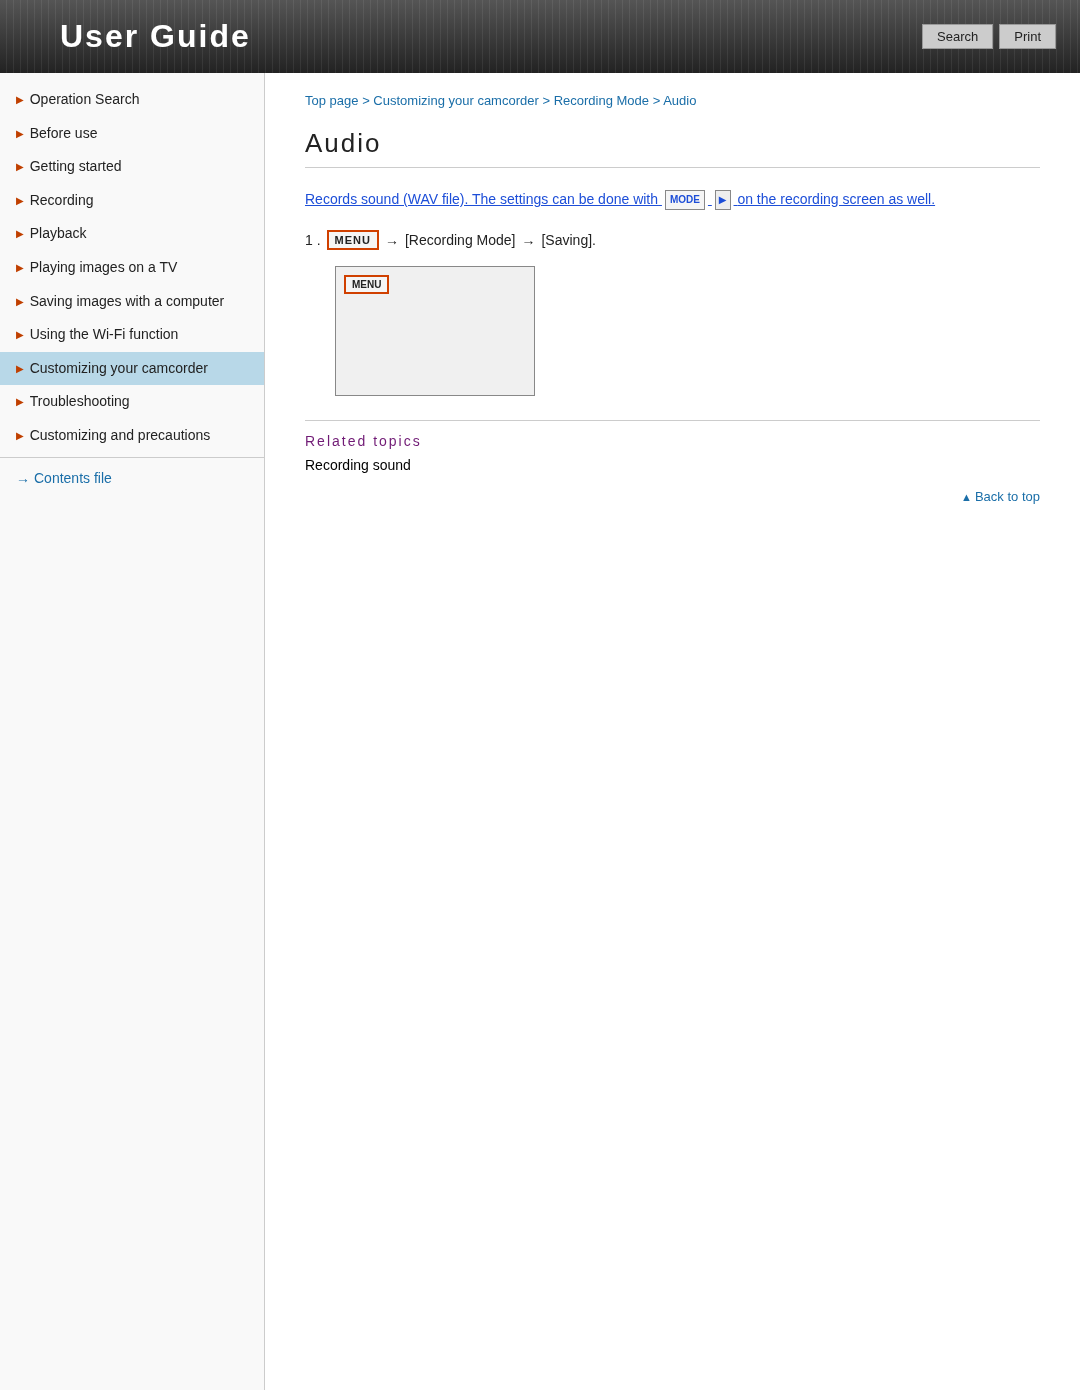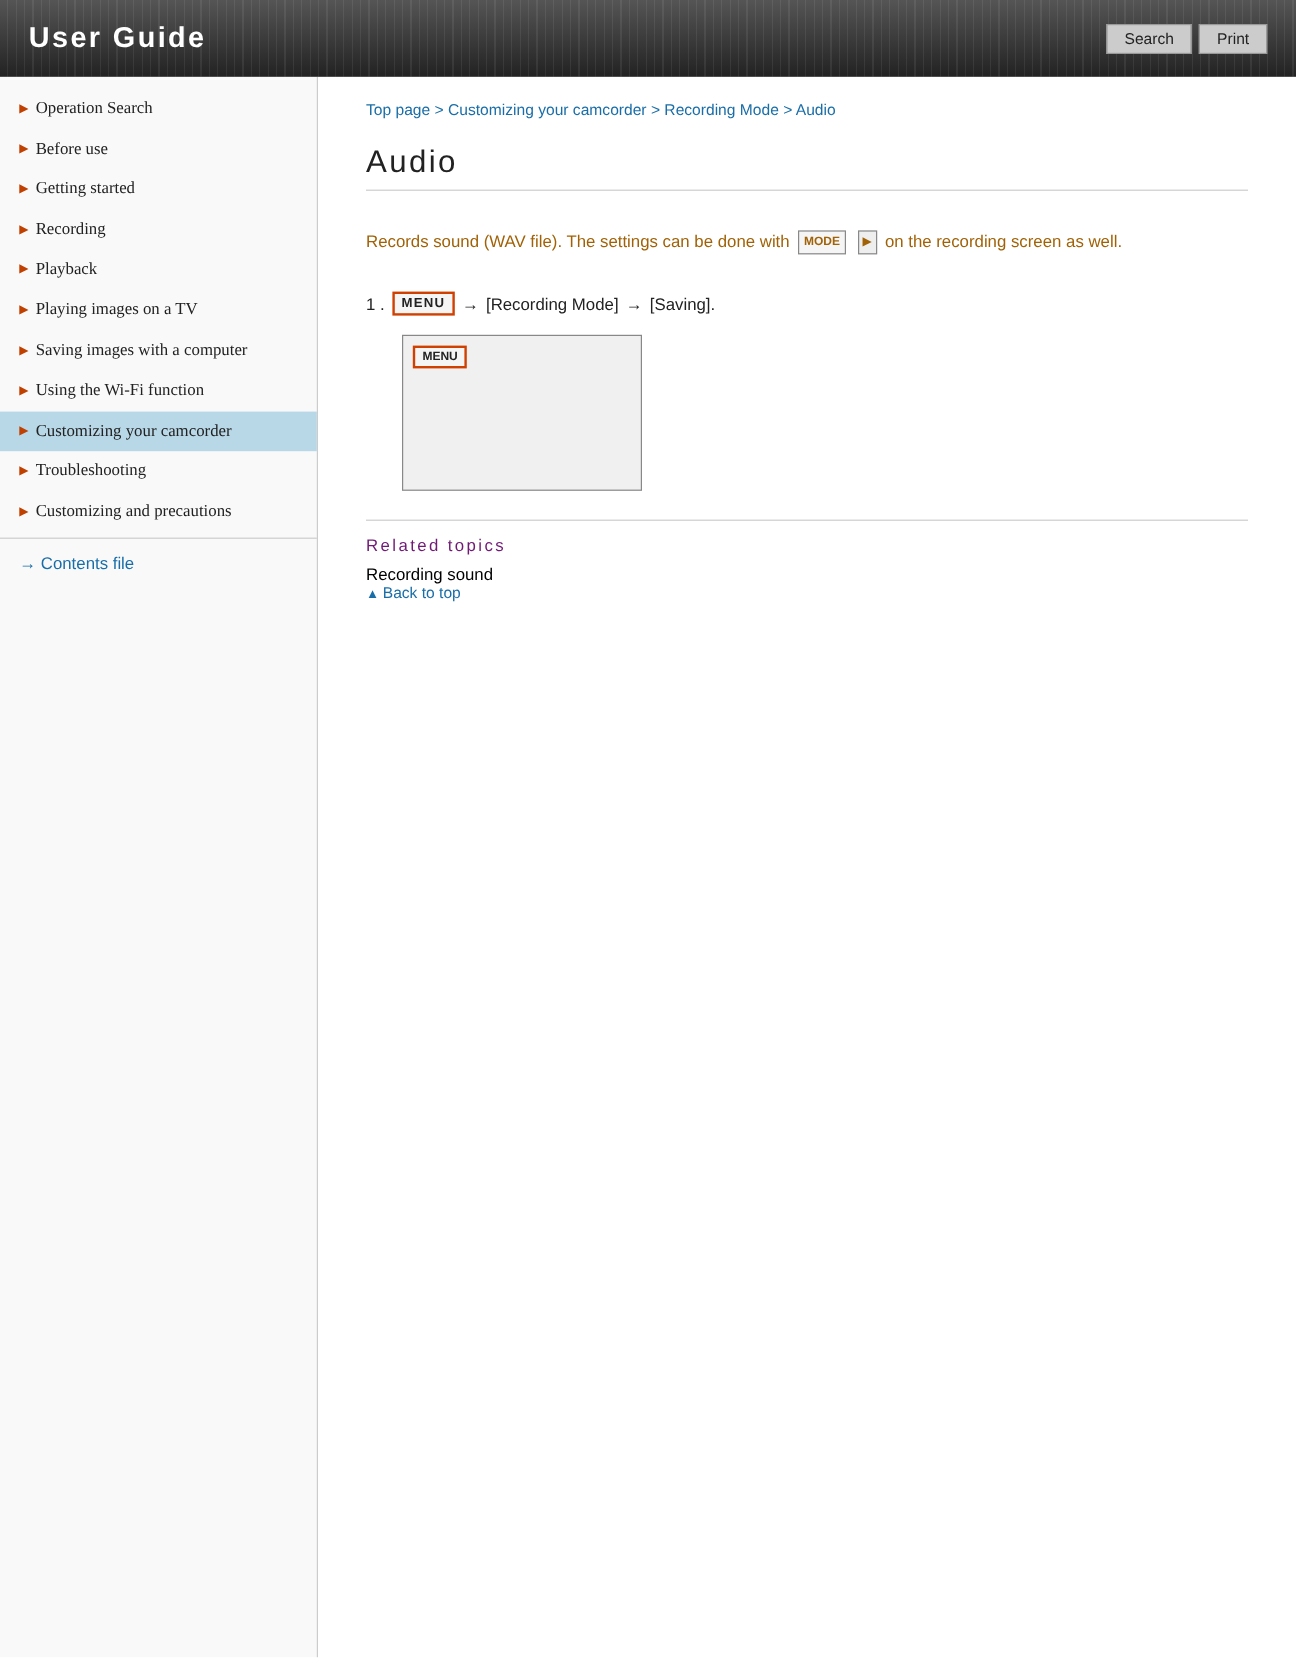--- a/index.html
+++ b/index.html
@@ -27,26 +27,27 @@
       top: 0; left: 0; right: 0; bottom: 0;
       background-image: repeating-linear-gradient(
         90deg,
         transparent,
         transparent 6px,
         rgba(255,255,255,0.07) 6px,
         rgba(255,255,255,0.07) 7px
       );
     }
     .header-title {
-      font-size: 24px;
+      font-size: 32px;
       font-weight: bold;
       color: #fff;
       letter-spacing: 2px;
       position: relative;
       z-index: 1;
+      margin-left: 36px;
     }
     .header-buttons {
       display: flex;
       gap: 6px;
       position: relative;
       z-index: 1;
       padding-left: 31px;
     }
     .header-btn {
       background: #ccc;
@@ -86,21 +87,20 @@
     }
     .sidebar-arrow {
       color: #c04000;
       margin-right: 6px;
       font-size: 10px;
       margin-top: 3px;
       flex-shrink: 0;
     }
     .sidebar-item-label {
       flex: 1;
-      font-family: Liberation Serif, serif;
     }
     .sidebar-footer {
       padding: 12px 16px;
       border-top: 1px solid #ccc;
       margin-top: 4px;
     }
     .contents-link {
       color: #1a6ea8;
       text-decoration: none;
       font-size: 14px;
@@ -133,24 +133,25 @@
       font-size: 26px;
       font-weight: normal;
       color: #222;
       margin-bottom: 12px;
       padding-bottom: 8px;
       border-bottom: 1px solid #ccc;
       letter-spacing: 2px;
     }
 
     .content-desc {
-      margin: 31px 0;
+      margin: 20px 0;
       line-height: 1.6;
       font-size: 14px;
-      color: #a16207;
+      color: #1d4ed8;
+      text-decoration: underline;
     }
     .inline-icon {
       display: inline-block;
       border: 1px solid #888;
       padding: 1px 3px;
       font-size: 10px;
       vertical-align: middle;
       background: #eee;
       margin: 0 3px;
     }
@@ -223,20 +224,22 @@
       margin-bottom: 8px;
       font-weight: normal;
     }
     .related-link {
       color: #000000;
       text-decoration: none;
       font-size: 14px;
     }
 
     .back-to-top {
+      text-align: right;
+      margin-top: 16px;
       color: #1a6ea8;
       font-size: 13px;
       cursor: pointer;
     }
     .back-to-top a {
       color: #1a6ea8;
       text-decoration: none;
     }
     .triangle-up {
       font-size: 11px;

